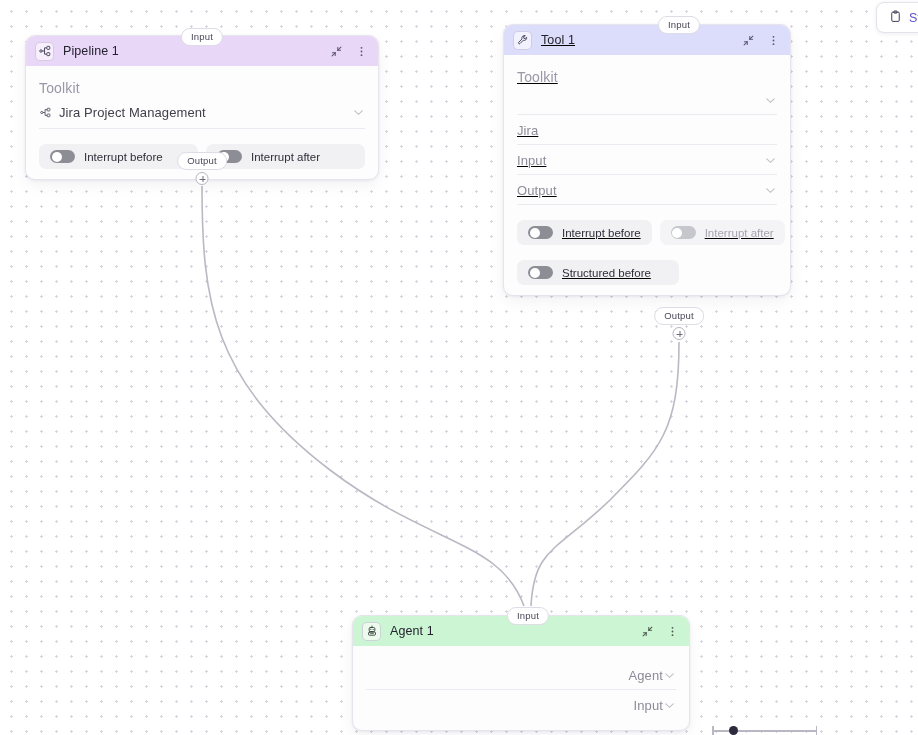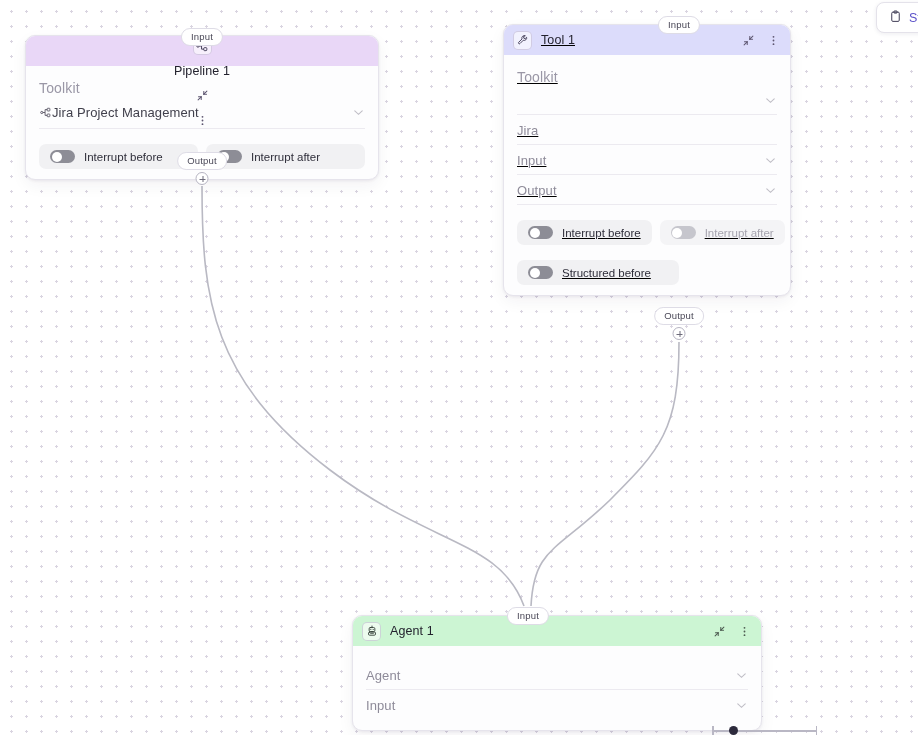--- a/index.html
+++ b/index.html
@@ -110,20 +110,21 @@
     letter-spacing: .1px;
     flex: 1 1 auto;
   }
   .field-value {
     font-size: 13px;
     color: #41404c;
     letter-spacing: .1px;
     flex: 1 1 auto;
     display: flex;
     align-items: center;
+    gap: 7px;
   }
   .chevron { flex: 0 0 auto; opacity: .55; }
   .chevron svg { display: block; }
 
   .field-tall { height: 30px; }
 
   
   .toggle-row {
     display: flex;
     gap: 8px;
@@ -252,21 +253,21 @@
 <body>
 
 <div id="canvas">
 
   <svg id="edges">
     <path class="edge-path" d="M 202 186 C 202 300 212 380 330 470 C 430 546 500 540 524 606"></path>
     <path class="edge-path" d="M 679 342 C 679 430 660 450 610 500 C 556 552 534 548 531 606"></path>
   </svg>
 
   <div class="node" id="node-pipeline-1" style="left:25px; top:35px; width:354px;">
-    <div class="node-header" style="background:#e9d7f7;flex-direction:column;">
+    <div class="node-header" style="background:#e9d7f7;">
       <span class="node-icon">
         <svg width="12" height="12" viewBox="0 0 16 16" fill="none" stroke="#3b3550" stroke-width="1.2">
           <circle cx="2.6" cy="8" r="1.6"></circle>
           <rect x="10.4" y="1.8" width="4" height="4" rx="1"></rect>
           <rect x="10.4" y="10.2" width="4" height="4" rx="1"></rect>
           <path d="M4.2 8 H7.4 M7.4 8 V3.8 H10.4 M7.4 8 V12.2 H10.4"></path>
         </svg>
       </span>
       <span class="node-title">Pipeline 1</span>
       <span class="hdr-btn">
@@ -403,21 +404,21 @@
         </div>
         <div style="flex:1 1 0;"></div>
       </div>
     </div>
   </div>
 
   <div class="port-chip" style="left:679px; top:16px;">Input</div>
   <div class="port-chip" style="left:679px; top:307px;">Output</div>
   <div class="port-plus" style="left:679px; top:327px;"></div>
 
-  <div class="node" id="node-agent-1" style="left:352px; top:615px; width:410px;">
+  <div class="node" id="node-agent-1" style="left:352px; top:615px; width:338px;">
     <div class="node-header" style="background:#ccf5d3;">
       <span class="node-icon">
         <svg width="12" height="12" viewBox="0 0 16 16" fill="none" stroke="#2f3b33" stroke-width="1.2" stroke-linecap="round">
           <path d="M8 1.4 V3.2"></path>
           <rect x="4.2" y="3.4" width="7.6" height="5.3" rx="1.5"></rect>
           <circle cx="6.4" cy="6" r=".75" fill="#2f3b33" stroke="none"></circle>
           <circle cx="9.6" cy="6" r=".75" fill="#2f3b33" stroke="none"></circle>
           <rect x="3.4" y="9.4" width="9.2" height="4.2" rx="1.3"></rect>
           <path d="M6.1 11 h3.8"></path>
         </svg>
@@ -435,21 +436,21 @@
       </span>
       <span class="hdr-btn">
         <svg width="11" height="11" viewBox="0 0 12 12" fill="#4c5a50">
           <circle cx="6" cy="2" r="1"></circle>
             <circle cx="6" cy="6" r="1"></circle>
             <circle cx="6" cy="10" r="1"></circle>
         </svg>
       </span>
     </div>
 
-    <div class="node-body" style="padding-top:14px;">
+    <div class="node-body" style="padding-top:14px;text-align:right;">
       <div class="field field-tall">
         <span class="field-label">Agent</span>
         <span class="chevron">
           <svg width="13" height="13" viewBox="0 0 14 14" fill="none" stroke="#8e8b99" stroke-width="1.2" stroke-linecap="round">
             <path d="M3 5.3 L7 9 L11 5.3"></path>
           </svg>
         </span>
       </div>
       <div class="field field-tall no-border">
         <span class="field-label">Input</span>

